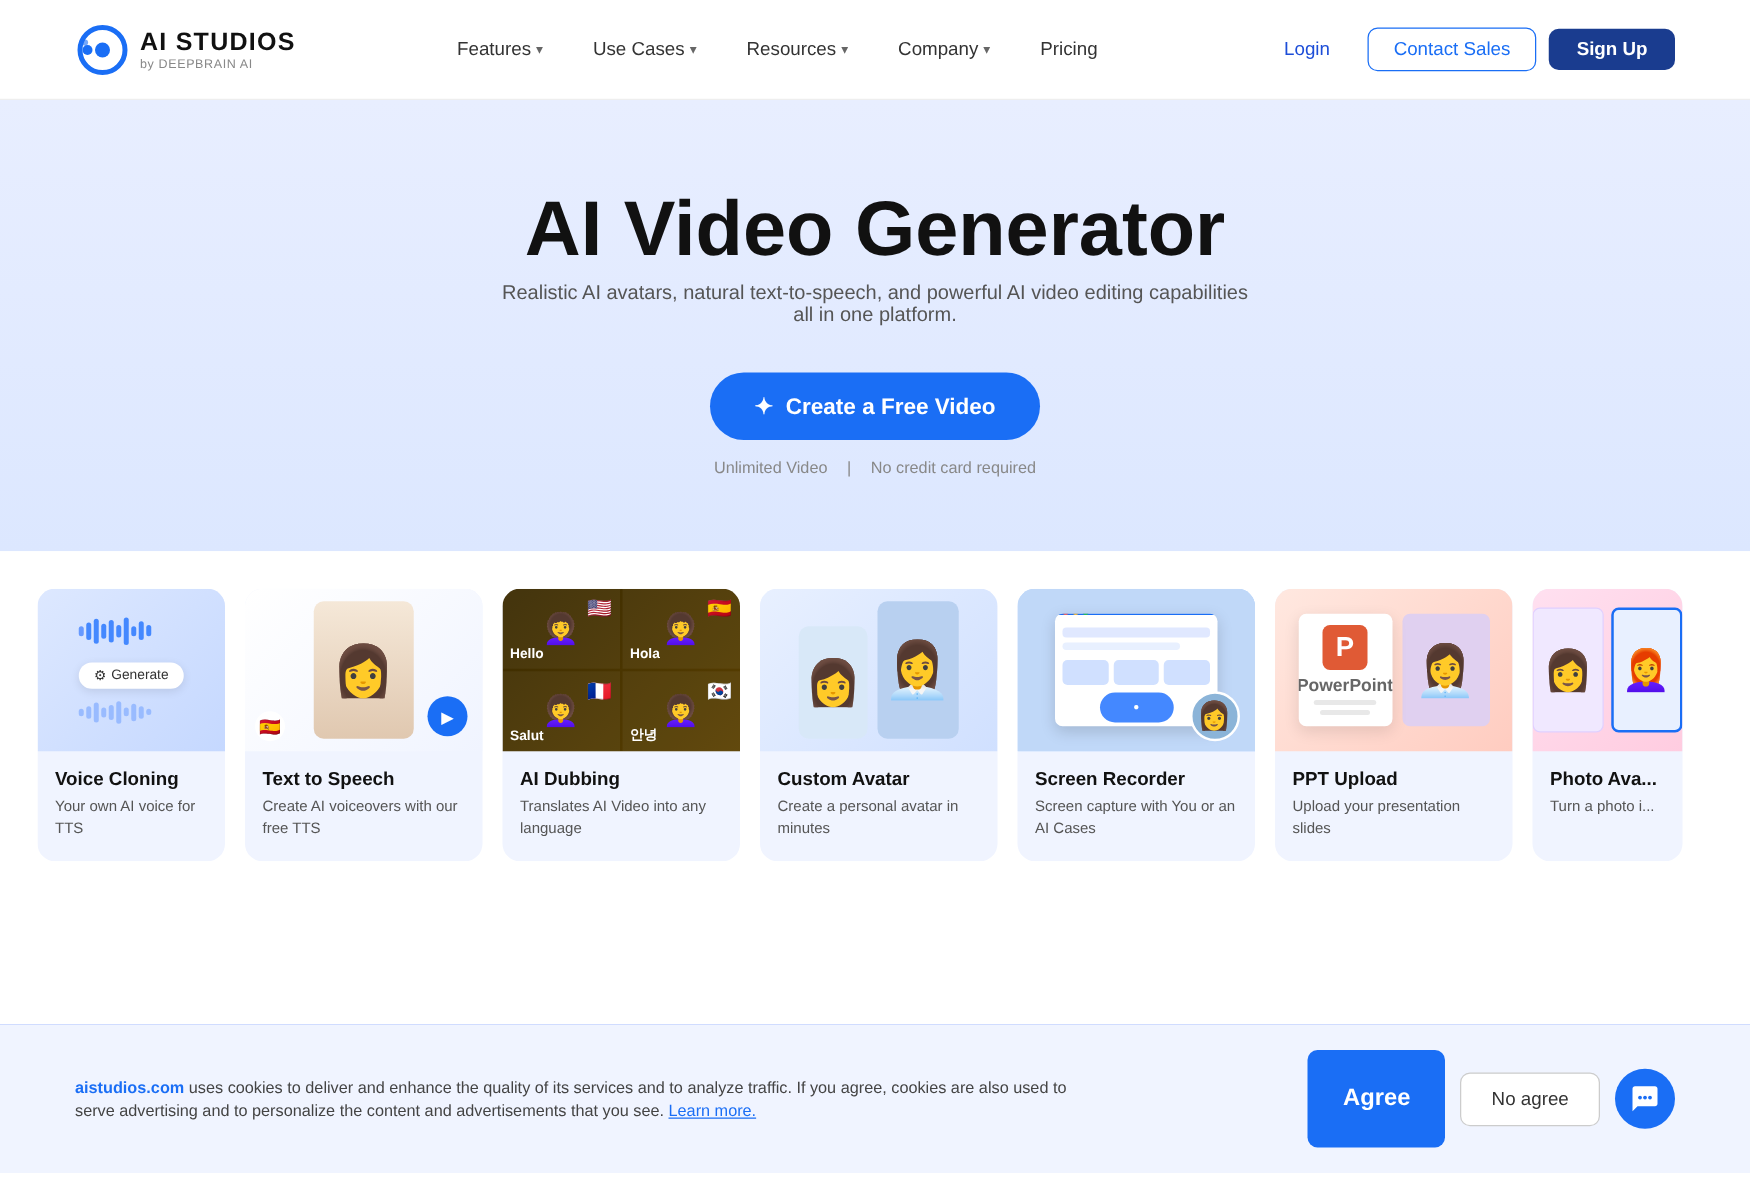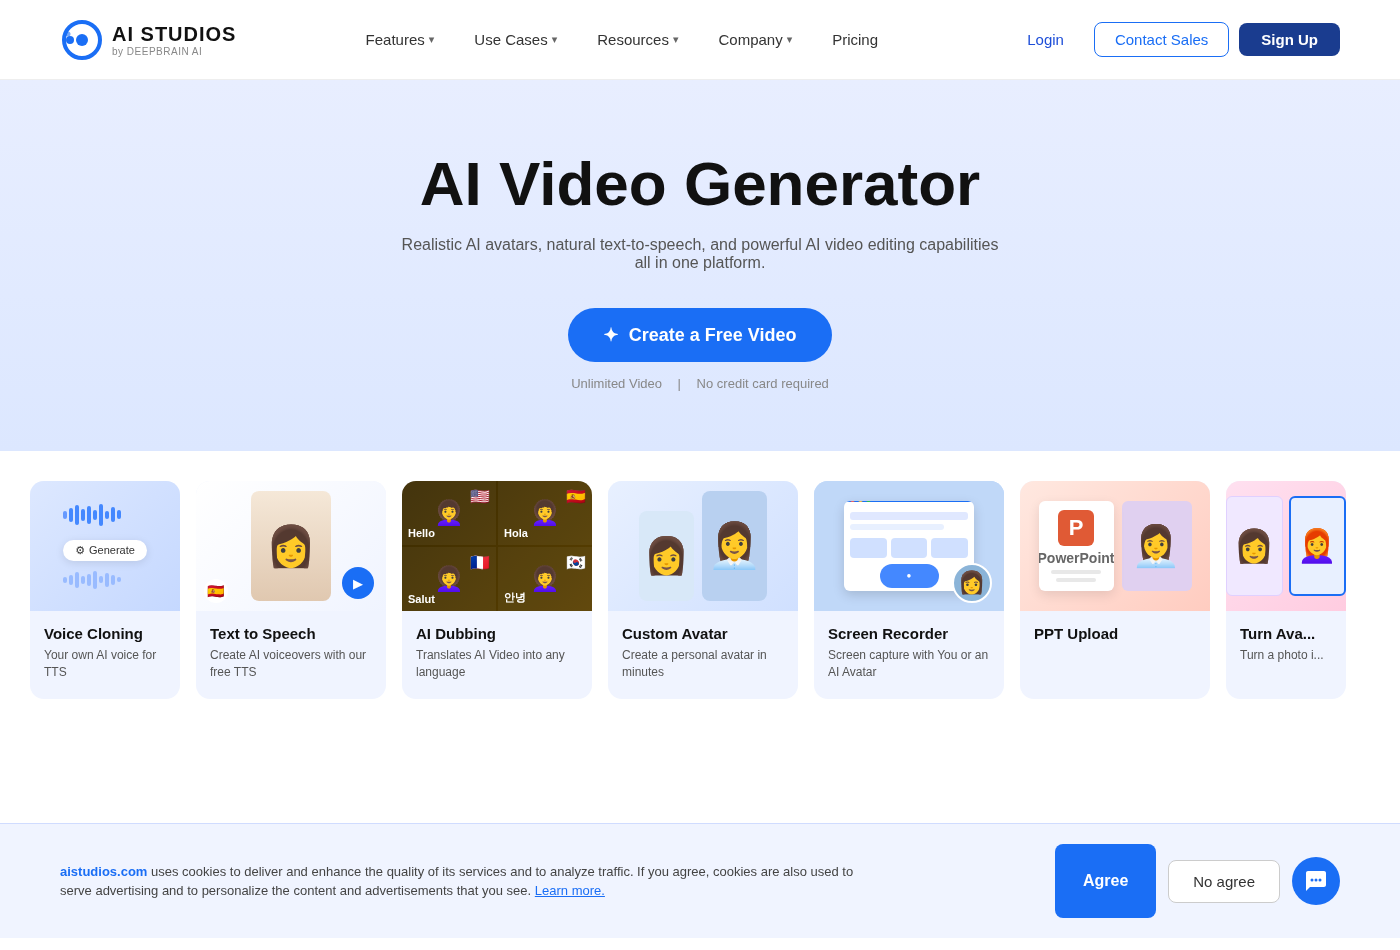--- a/index.html
+++ b/index.html
@@ -36,21 +36,21 @@
       padding: 8px 22px; font-size: 15px; color: #fff; cursor: pointer;
       background: #1a3c8f; border: none; border-radius: 8px; font-weight: 600;
     }
 
     
     .hero {
       background: linear-gradient(180deg, #e8eeff 0%, #dce7ff 100%);
       padding: 70px 60px 60px; text-align: center;
     }
     .hero-title-blue { font-size: 62px; font-weight: 800; color: #1a6ef5; line-height: 1.1; }
-    .hero-title-black { font-size: 62px; font-weight: 800; color: #111; line-height: 1.1; margin-bottom: 18px; }
+    .hero-title-black { font-size: 62px; font-weight: 800; color: #111; line-height: 1.1; margin-bottom: 8px; }
     .hero-subtitle { font-size: 16px; color: #555; margin-bottom: 36px; max-width: 600px; margin-left: auto; margin-right: auto; }
     .btn-create-video {
       display: inline-flex; align-items: center; gap: 10px;
       background: #1a6ef5; color: #fff; border: none; border-radius: 30px;
       padding: 16px 36px; font-size: 18px; font-weight: 600; cursor: pointer;
       margin-bottom: 14px;
     }
     .btn-icon { font-size: 18px; }
     .hero-note { font-size: 13px; color: #888; }
     .hero-note span { margin: 0 6px; }
@@ -186,21 +186,21 @@
       background: #f0f4ff; border-top: 1px solid #d0dcff;
       padding: 20px 60px; display: flex; align-items: center; justify-content: space-between;
       z-index: 100;
     }
     .cookie-text { font-size: 13px; color: #444; max-width: 800px; line-height: 1.5; }
     .cookie-link { color: #1a6ef5; text-decoration: underline; cursor: pointer; }
     .cookie-site { color: #1a6ef5; font-weight: 600; cursor: pointer; }
     .cookie-actions { display: flex; align-items: center; gap: 12px; flex-shrink: 0; }
     .btn-agree {
       padding: 28px 28px; background: #1a6ef5; color: #fff; border: none;
-      border-radius: 8px; font-size: 16px; font-weight: 600; cursor: pointer;
+      border-radius: 8px; font-size: 19px; font-weight: 600; cursor: pointer;
     }
     .btn-no-thanks {
       padding: 12px 24px; background: #fff; color: #333; border: 1.5px solid #ccc;
       border-radius: 8px; font-size: 15px; cursor: pointer;
     }
     .chat-btn {
       width: 48px; height: 48px; background: #1a6ef5; border-radius: 50%;
       display: flex; align-items: center; justify-content: center; color: #fff;
       font-size: 22px; cursor: pointer; flex-shrink: 0;
     }
@@ -390,52 +390,53 @@
               <div style="height:24px; background:#4488ff; border-radius:12px; width:50%; margin: 2px auto; display:flex; align-items:center; justify-content:center;">
                 <span style="color:#fff; font-size:8px;">●</span>
               </div>
             </div>
           </div>
           <div class="recorder-person">👩</div>
         </div>
       </div>
       <div class="card-content">
         <div class="card-title">Screen Recorder</div>
-        <div class="card-desc">Screen capture with You or an AI Avatar</div>
+        <div class="card-desc">Screen capture with You or an AI Cases</div>
       </div>
     </div>
 
     <div class="card">
       <div class="card-image card-ppt">
         <div class="ppt-visual">
           <div class="ppt-slide">
             <div style="display:flex; flex-direction:column; align-items:center; gap:4px;">
               <div style="width:36px; height:36px; background:#e05a35; border-radius:6px; display:flex; align-items:center; justify-content:center; color:#fff; font-size:22px; font-weight:800;">P</div>
               <div style="font-size:14px; color:#666; font-weight:600;">PowerPoint</div>
               <div style="width:50px; height:4px; background:#e8e8e8; border-radius:2px;"></div>
               <div style="width:40px; height:4px; background:#e8e8e8; border-radius:2px;"></div>
             </div>
           </div>
           <div class="ppt-person" style="width:70px; height:90px; display:flex; align-items:center; justify-content:center; font-size:40px;">👩‍💼</div>
         </div>
       </div>
       <div class="card-content">
         <div class="card-title">PPT Upload</div>
+        <div class="card-desc">Upload your presentation slides</div>
       </div>
     </div>
 
     <div class="card card-partial-right">
       <div class="card-image card-photo">
         <div class="photo-visual">
           <div class="photo-card-item">👩</div>
           <div class="photo-card-item active">👩‍🦰</div>
         </div>
       </div>
       <div class="card-content">
-        <div class="card-title">Turn Ava...</div>
+        <div class="card-title">Photo Ava...</div>
         <div class="card-desc">Turn a photo i...</div>
       </div>
     </div>
 
   </div>
 </section>
 
 <div class="cookie-banner">
   <div class="cookie-text">
     <span class="cookie-site">aistudios.com</span><span> uses cookies to deliver and enhance the quality of its services and to analyze traffic. If you agree, cookies are also used to serve advertising and to personalize the content and advertisements that you see.</span>

